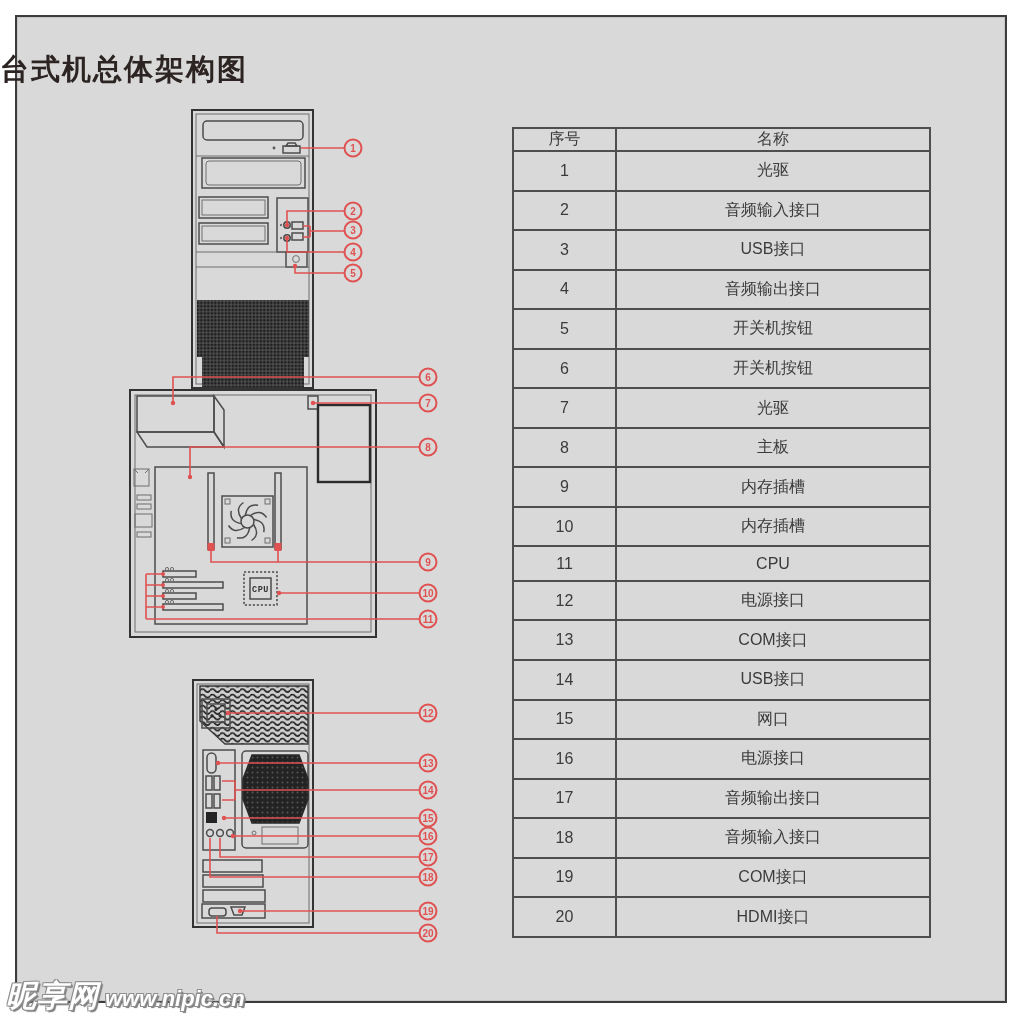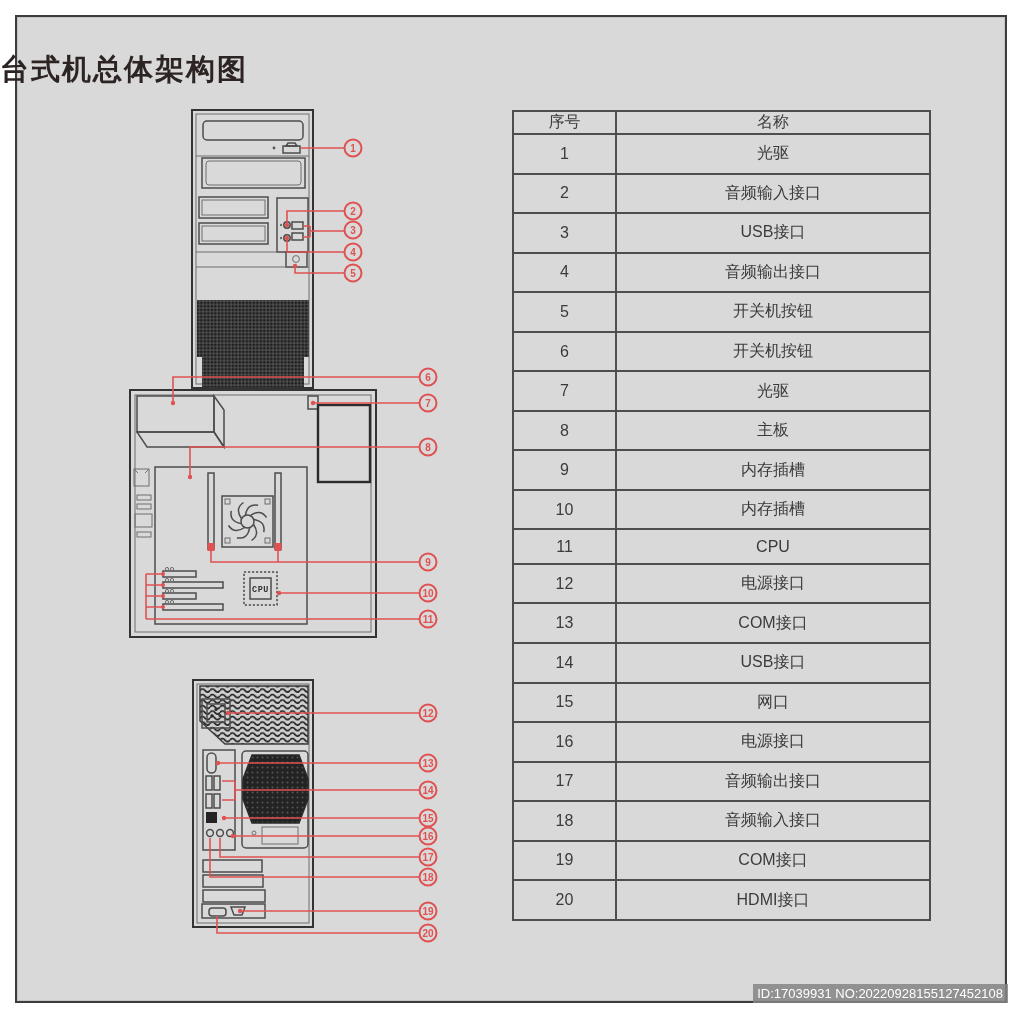--- a/index.html
+++ b/index.html
@@ -33,21 +33,21 @@
   .callout circle{fill:none;stroke:#e05252;stroke-width:2;}
   .callout text{
     fill:#e05252;font-size:10px;font-weight:bold;text-anchor:middle;
     font-family:"Liberation Sans","DejaVu Sans",sans-serif;
   }
   .cpu-text{
     fill:#333;font-size:8.5px;font-weight:bold;text-anchor:middle;
     font-family:"Liberation Mono","DejaVu Sans Mono",monospace;letter-spacing:.5px;
   }
   .spec-table{
-    position:absolute;left:512px;top:110px;width:419px;height:811px;
+    position:absolute;left:512px;top:127px;width:419px;height:811px;
     border-collapse:collapse;table-layout:fixed;
     font-size:16px;color:#3b3b3b;
   }
   .spec-table th,.spec-table td{
     border:2px solid #4e4e4e;
     text-align:center;vertical-align:middle;
     font-weight:normal;
     padding:0;
   }
   .spec-table col.c-no{width:103px;}
@@ -447,14 +447,16 @@
           <td>19</td>
           <td>COM接口</td>
         </tr>
         <tr>
           <td>20</td>
           <td>HDMI接口</td>
         </tr>
       </tbody>
   </table>
 
-  <div class="wm-id">ID:17039931 NO:20220928155127452108</div>
+  <div class="wm-site">
+    <span class="site-name">昵享网</span><span class="site-url">www.nipic.cn</span>
+  </div>
 </div>
 
 </body></html>

